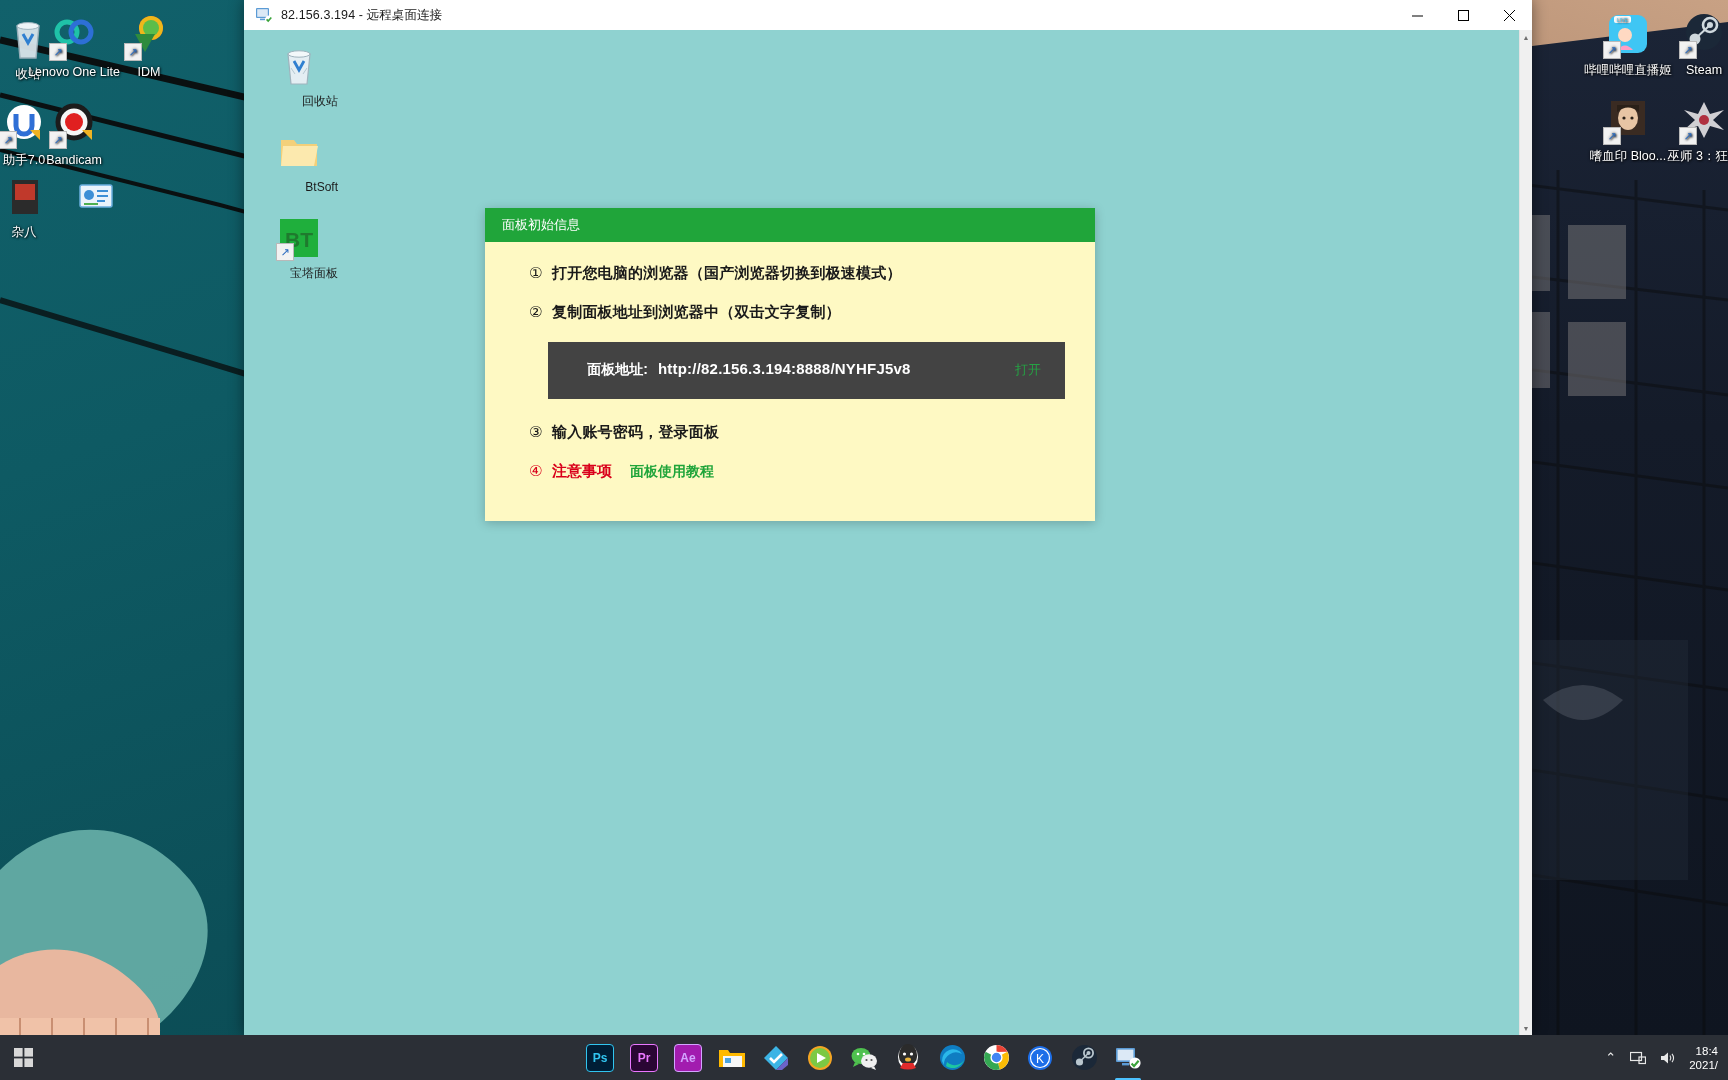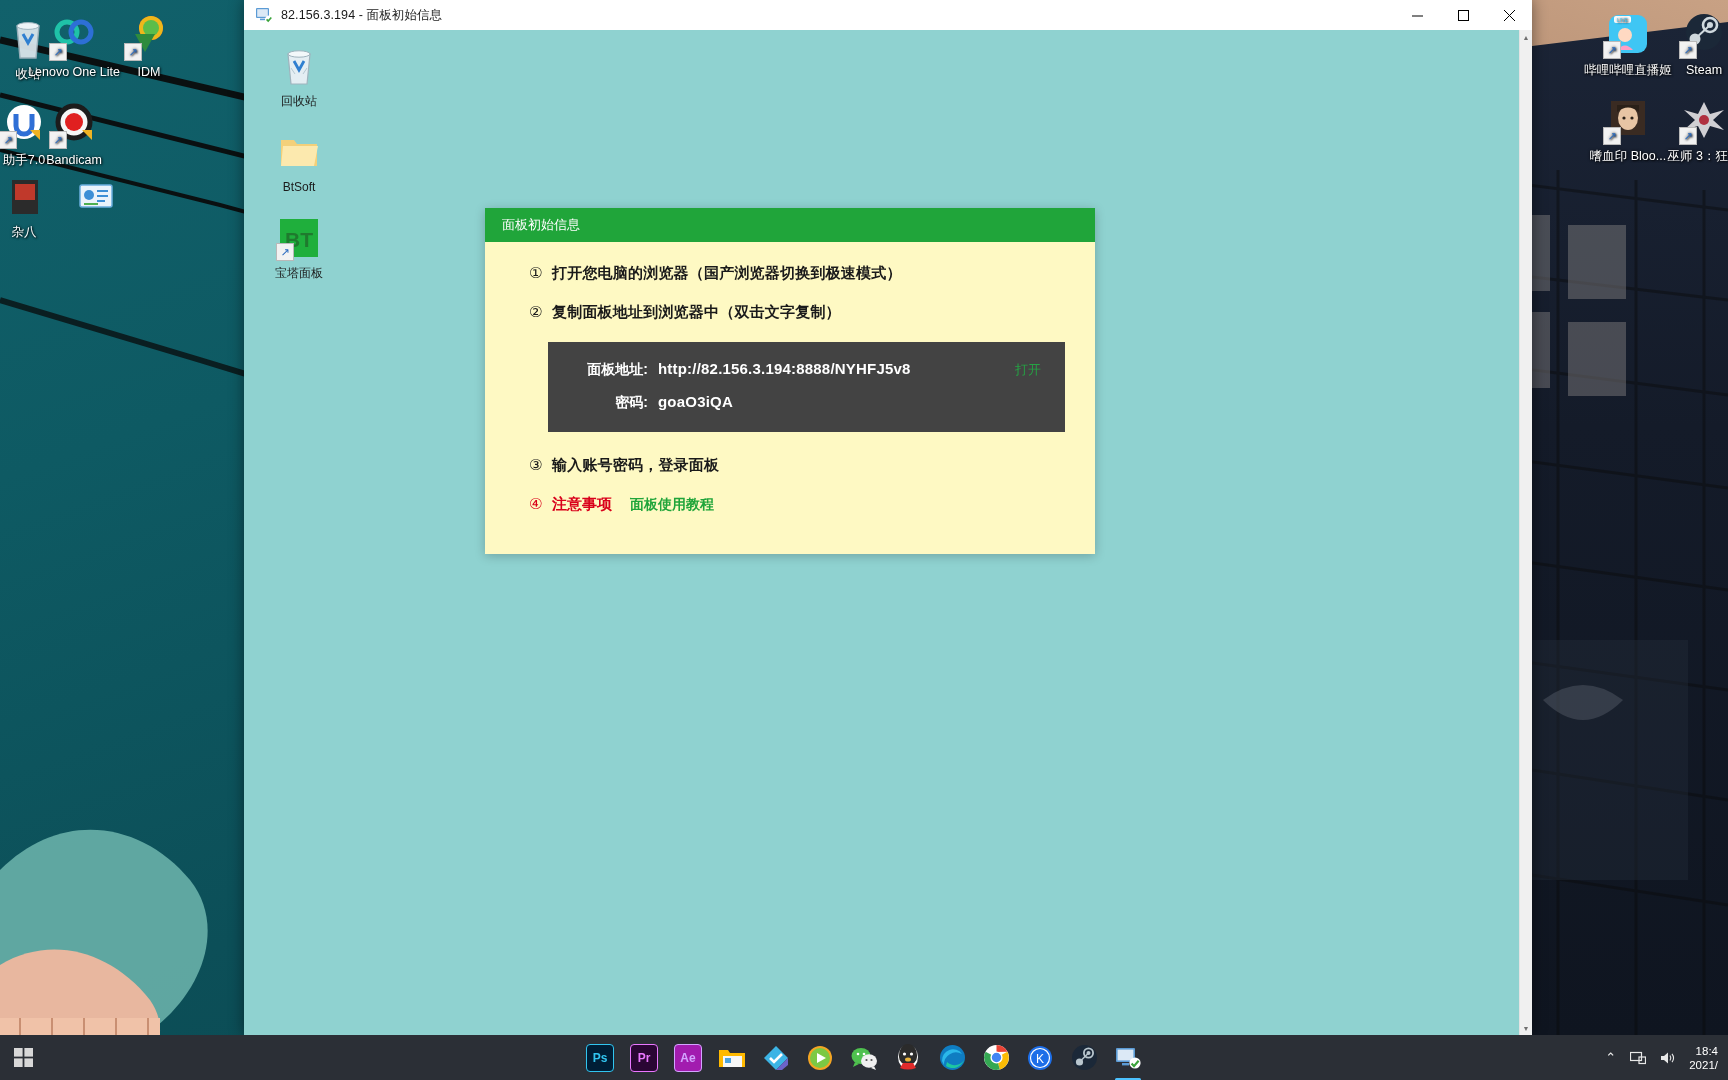--- a/index.html
+++ b/index.html
@@ -95,21 +95,21 @@
   .sb-arrow {
     position: absolute; left: 0; width: 12px; height: 14px;
     display: flex; align-items: center; justify-content: center;
     font-size: 7px; color: #707070;
   }
   .sb-up { top: 0; }
   .sb-down { bottom: 0; }
 
   
   .r-icon {
-    position: absolute; width: 78px; text-align: center;
+    position: absolute; width: 78px; text-align: right;
     color: #1b1b1b; font-size: 12px; line-height: 14px;
   }
   .r-icon .glyph { width: 44px; height: 44px; margin: 0 auto 6px; position: relative; display: block; }
 
   
   .bt-dialog {
     position: absolute; left: 241px; top: 178px; width: 610px;
     background: #fef9c3;
     box-shadow: 0 2px 10px rgba(0,0,0,.22);
   }
@@ -406,21 +406,21 @@
     <div class="rdp-titlebar">
       <span class="rdp-title-icon">
         <svg viewBox="0 0 17 15" width="17" height="15">
           <rect x="0" y="0" width="13" height="10" rx="1" fill="#5b9bd5"></rect>
           <rect x="1.2" y="1.2" width="10.6" height="7.6" fill="#dce9f6"></rect>
           <rect x="4" y="10.6" width="5" height="1.6" fill="#5b9bd5"></rect>
           <circle cx="13" cy="11" r="3.6" fill="#fff"></circle>
           <path d="M10.6 11.4 l1.6 1.7 l3.1 -3.6" stroke="#3aa33a" stroke-width="1.6" fill="none"></path>
         </svg>
       </span>
-      <span class="rdp-title-text">82.156.3.194 - 面板初始信息</span>
+      <span class="rdp-title-text">82.156.3.194 - 远程桌面连接</span>
       <div class="rdp-caption-btns">
         <div class="cap-btn">
           <svg width="11" height="11" viewBox="0 0 11 11">
               <line x1="0" y1="6" x2="11" y2="6" stroke="#000" stroke-width="1"></line>
             </svg>
         </div>
         <div class="cap-btn">
           <svg width="11" height="11" viewBox="0 0 11 11">
               <rect x="0.5" y="0.5" width="10" height="10" fill="none" stroke="#000" stroke-width="1"></rect>
             </svg>
@@ -485,24 +485,20 @@
             <span class="step-num">②</span>
             <span>复制面板地址到浏览器中（双击文字复制）</span>
           </div>
 
           <div class="bt-codebox">
             <div class="code-row">
               <span class="code-label">面板地址:</span>
               <span class="code-val">http://82.156.3.194:8888/NYHFJ5v8</span>
               <span class="open-link">打开</span>
             </div>
-            <div class="code-row">
-              <span class="code-label">密码:</span>
-              <span class="code-val">goaO3iQA</span>
-            </div>
           </div>
 
           <div class="bt-step">
             <span class="step-num">③</span>
             <span>输入账号密码，登录面板</span>
           </div>
 
           <div class="step-warn">
             <span class="warn-num">④</span>
             <span class="warn-title">注意事项</span>

